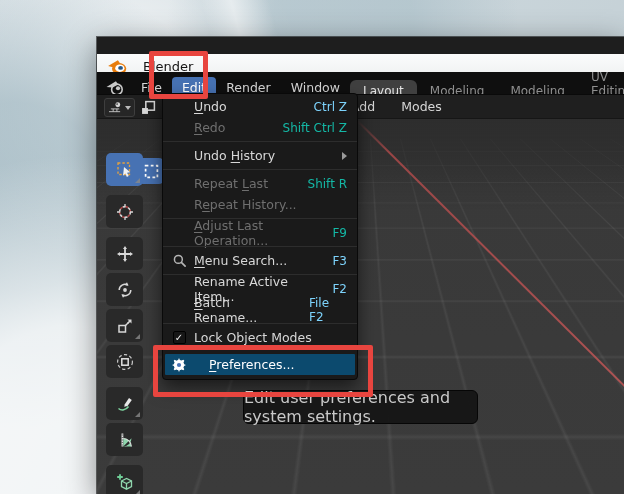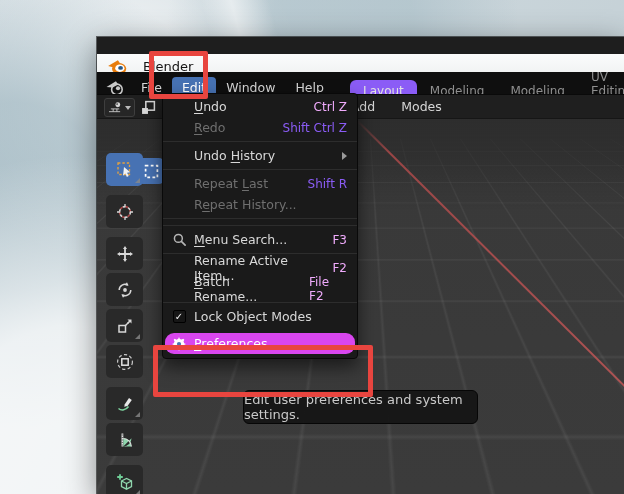--- a/index.html
+++ b/index.html
@@ -27,21 +27,21 @@
   .titlebar .title { font-size:13px; color:#141414; }
 
   .topbar { position:absolute; left:0; top:26px; width:100%; height:31px; background:#0f0f0f;margin-top:9px; }
   .topbar-menus { position:absolute; left:4px; top:0; height:100%; display:flex; align-items:center; }
   .app-logo { width:24px; height:18px; margin:0 3px 0 3px; display:flex; align-items:center; }
   .menu-btn { font-size:12.5px; color:#d6d6d6; padding:3px 10px; border-radius:4px; cursor:default; }
   .menu-btn.active { background:#4772b3; color:#ffffff; }
 
   .tabs { position:absolute; left:253px; bottom:0; display:flex; align-items:flex-end; height:22px; }
   .tab { font-size:12px; color:#8f8f8f; padding:4px 13px 5px; border-radius:6px 6px 0 0; }
-  .tab.active { background:#8b5cf6; color:#e2e2e2; }
+  .tab.active { background:#404040; color:#e2e2e2; }
 
   
   .vheader { position:absolute; left:0; top:57px; width:100%; height:25px; background:#1f1f1f;
     border-top:1px solid #0a0a0a; border-bottom:1px solid #161616; }
   .editor-btn { position:absolute; left:7px; top:3px; width:31px; height:19px; border:1px solid #3e3e3e;
     border-radius:3px; display:flex; align-items:center; justify-content:center; gap:2px; background:#262626; }
   .chev { width:0; height:0; border-left:3.5px solid transparent; border-right:3.5px solid transparent; border-top:4px solid #bbb; }
   .mode-partial { position:absolute; left:43px; top:3px; width:22px; height:19px; overflow:hidden;
     display:flex; align-items:center; }
   .vheader-menus { position:absolute; left:252px; top:0; height:100%; display:flex; align-items:center; gap:22px; }
@@ -75,40 +75,40 @@
   .tool.active { background:#4772b3; }
   .tool .corner { position:absolute; right:3px; bottom:3px; width:0; height:0;
     border-left:5px solid transparent; border-bottom:5px solid #8a8a8a; opacity:.8; }
 
   
   .dropdown { position:absolute; left:65px; top:56px; width:196px; background:#1a1a1a;
     border:1px solid #090909; border-radius:4px; box-shadow:0 8px 18px rgba(0,0,0,.55);
     padding:2px 0 4px; z-index:5; }
   .ditem { position:relative; height:21px; display:flex; align-items:center; padding:0 10px 0 31px;
     font-size:12.5px; color:#d8d8d8;gap:13px; }
-  .ditem .ishort { margin-left:auto; color:#f0abfc; font-size:12px; }
+  .ditem .ishort { margin-left:auto; color:#7dd3fc; font-size:12px; }
   .ditem.disabled { color:#6f6f6f; }
-  .ditem.disabled .ishort { color:#8b5cf6; }
-  .ditem.highlighted { background:#d946ef; color:#ffffff; margin:0 2px; padding-left:29px; border-radius:9px; }
+  .ditem.disabled .ishort { color:#14b8a6; }
+  .ditem.highlighted { background:#0c4a6e; color:#ffffff; margin:0 2px; padding-left:44px; border-radius:1px; }
   .ditem .islot { position:absolute; left:8px; top:50%; transform:translateY(-50%); width:16px; height:16px;
     display:flex; align-items:center; justify-content:center; }
   .ditem.highlighted .islot { left:6px; }
   .dsep { height:7px; position:relative; }
   .dsep::after { content:""; position:absolute; left:0; right:0; top:3px; height:1px; background:#2d2d2d; }
   .dgap { height:6px; }
   .ul { text-decoration:underline; text-underline-offset:2px; }
   .subarrow { margin-left:auto; width:0; height:0; border-top:4px solid transparent;
     border-bottom:4px solid transparent; border-left:5px solid #9a9a9a; }
   .checkbox { width:13px; height:13px; background:#161616; border:1px solid #000; border-radius:2px;
     color:#f0f0f0; font-size:10px; line-height:11px; text-align:center; }
 
   
   .tooltip { position:absolute; left:146px; top:353px; width:235px; height:34px; background:rgba(22,22,22,.96);
     border:1px solid #060606; border-radius:6px; display:flex; align-items:center; justify-content:center;
-    font-size:13px; color:#c9c9c9; z-index:6; }
+    font-size:16px; color:#c9c9c9; z-index:6; }
 
   
   .annot { position:absolute; border:5px solid #e8453f; border-radius:2px; z-index:50; pointer-events:none; }
   .annot.r1 { left:149px; top:51px; width:59px; height:48px; }
   .annot.r2 { left:153px; top:345px; width:220px; height:52px; }
 
   svg { display:block; }
 </style>
 </head>
 <body>
@@ -133,20 +133,21 @@
       <div class="topbar-menus" id="topbar-menus">
         <span class="app-logo">
           <svg width="22" height="17" viewBox="0 0 22 18">
             <path d="M2 8.5 L12 2.5 L14.3 5.8 L8.6 9 Z" fill="#c9c9c9"></path>
             <circle cx="13" cy="11" r="5.6" fill="none" stroke="#c9c9c9" stroke-width="1.7"></circle>
             <circle cx="14.2" cy="9.8" r="2.2" fill="#c9c9c9"></circle>
           </svg>
         </span>
       <span class="menu-btn">File</span>
           <span class="menu-btn active">Edit</span>
+          <span class="menu-btn">Render</span>
           <span class="menu-btn">Window</span>
           <span class="menu-btn">Help</span>
         </div>
       <div class="tabs" id="workspace-tabs">
           <span class="tab active">Layout</span>
           <span class="tab">Modeling</span>
           <span class="tab">Modeling</span>
           <span class="tab">UV Editing</span>
         </div>
     </div>
@@ -286,20 +287,24 @@
         </div>
         <div class="dsep"></div>
         <div class="ditem disabled">
           <span class="dlabel">Repeat <span class="ul">L</span>ast</span>
           <span class="ishort">Shift R</span>
         </div>
         <div class="ditem disabled">
           <span class="dlabel">R<span class="ul">e</span>peat History...</span>
         </div>
         <div class="dsep"></div>
+        <div class="ditem disabled">
+          <span class="dlabel"><span class="ul">A</span>djust Last Operation...</span>
+          <span class="ishort">F9</span>
+        </div>
         <div class="dsep"></div>
         <div class="ditem">
           <span class="islot">
             <svg width="15" height="15" viewBox="0 0 16 16">
               <circle cx="6.8" cy="6.8" r="4.2" fill="none" stroke="#b5b5b5" stroke-width="1.6"></circle>
               <path d="M10 10 L14 14" stroke="#b5b5b5" stroke-width="1.8" stroke-linecap="round"></path>
             </svg>
           </span>
           <span class="dlabel"><span class="ul">M</span>enu Search...</span>
           <span class="ishort">F3</span>

